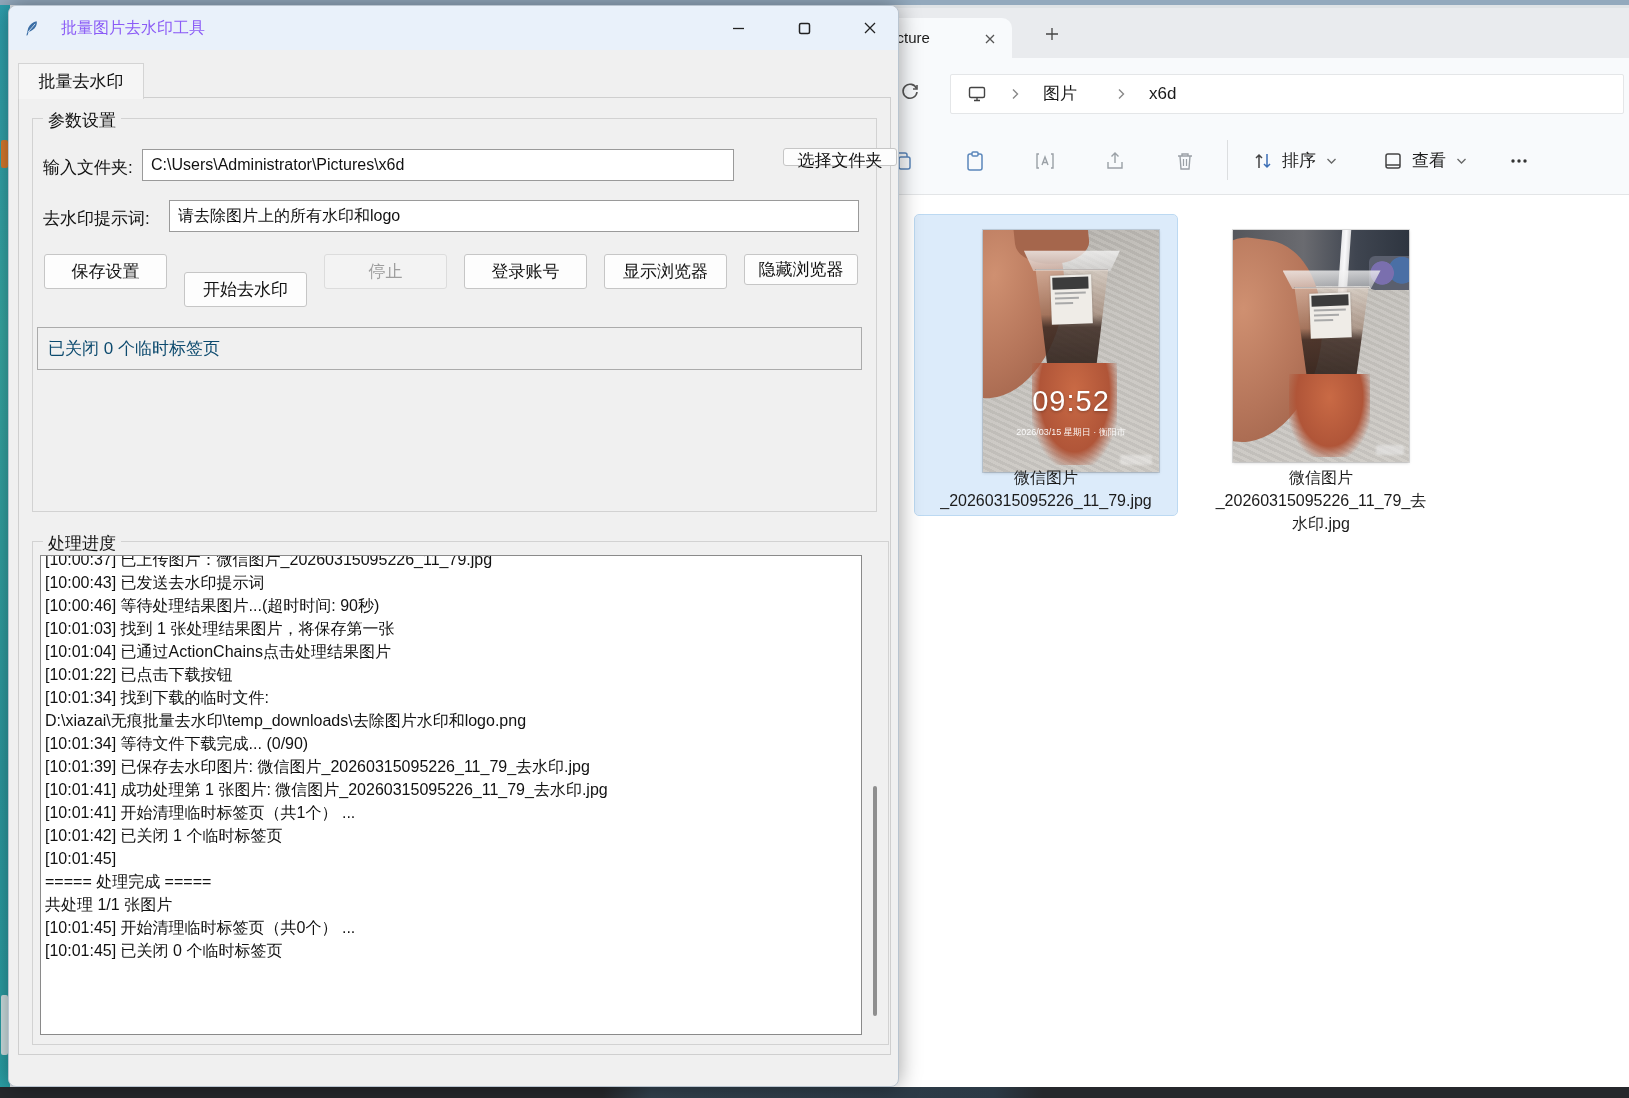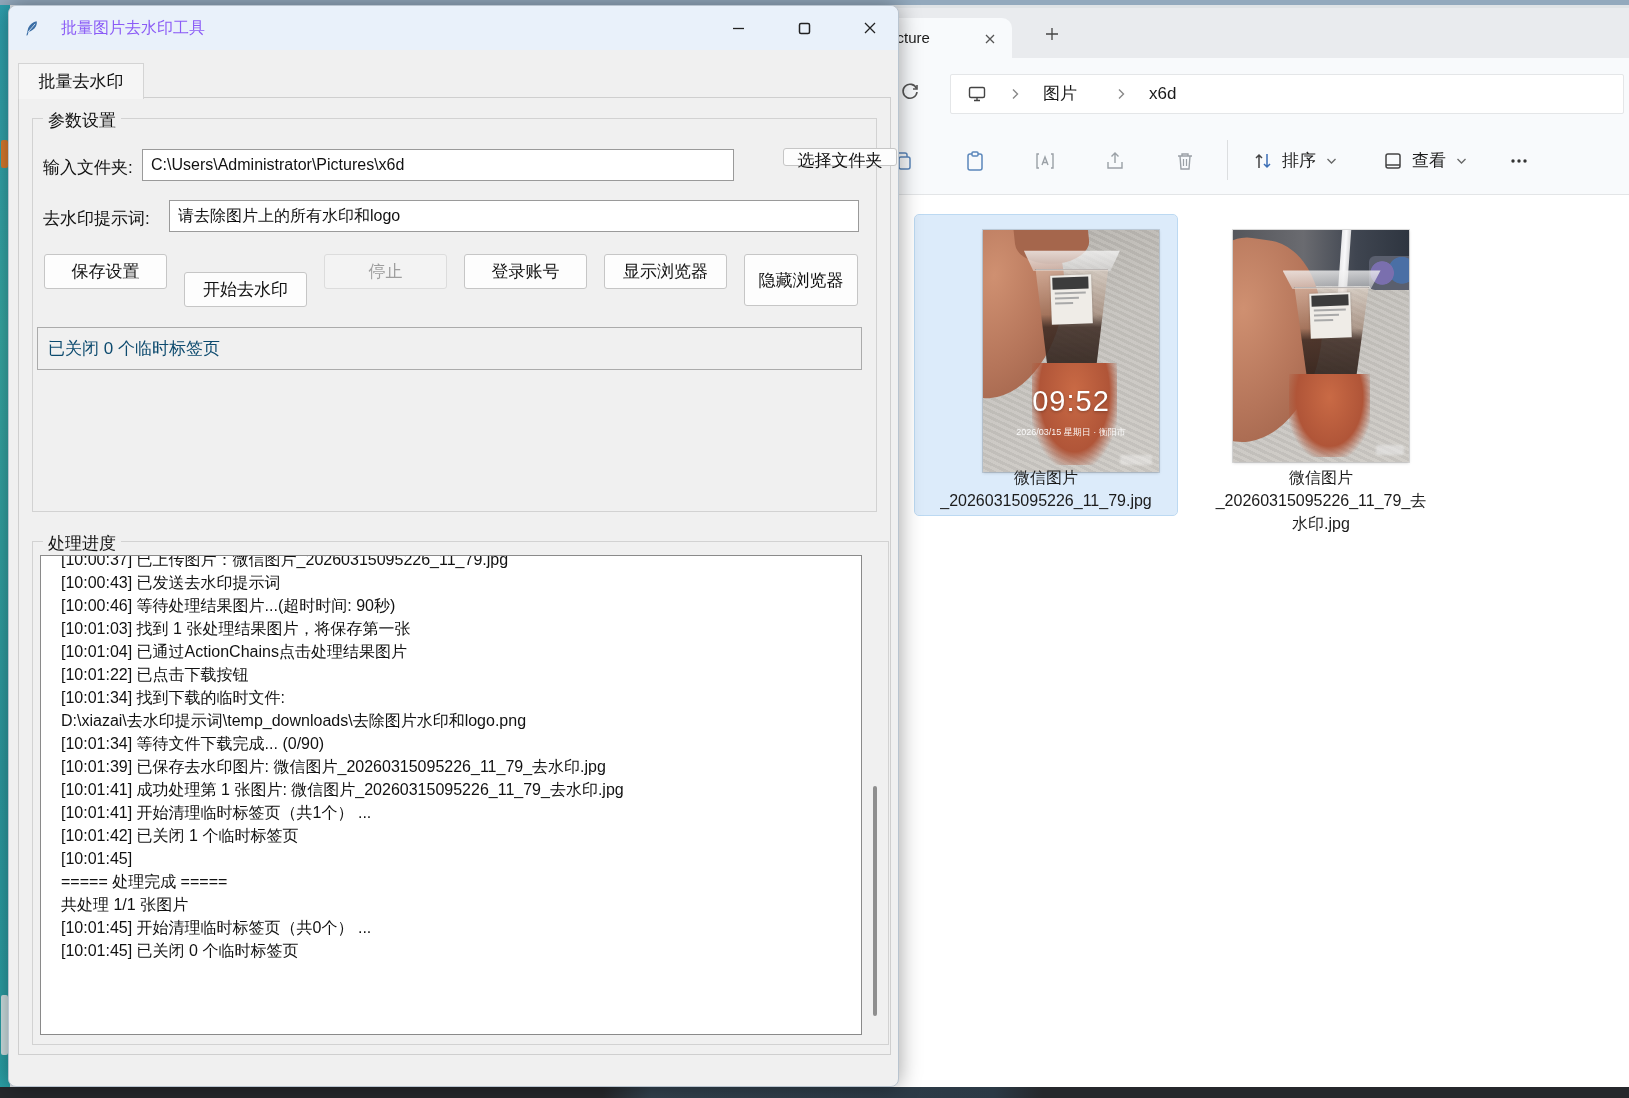--- a/index.html
+++ b/index.html
@@ -91,21 +91,21 @@
   .fldlabel{position:absolute;font-size:17px;color:#111;}
   .entry{position:absolute;background:#fff;border:1px solid #9a9a9a;font-size:16px;
     color:#111;line-height:30px;padding:0 8px;white-space:nowrap;overflow:hidden;}
   .btn{position:absolute;background:#fdfdfd;border:1px solid #c6c6c6;border-radius:3px;
     font-size:17px;color:#111;text-align:center;font-family:"Liberation Sans",sans-serif;padding:0;}
   .btn-disabled{background:#f3f3f3;border-color:#dcdcdc;color:#9e9e9e;}
   .statusbox{position:absolute;border:1px solid #ababab;background:#f0f0f0;
     font-size:17px;color:#0c4a6e;}
   .statusbox span{position:absolute;left:10px;top:9px;}
   .logarea{position:absolute;background:#fff;border:1px solid #8a8a8a;overflow:hidden;}
-  .loginner{margin-top:-10px;padding:2px 20px;}
+  .loginner{margin-top:-10px;padding:2px 4px;}
   .logline{font-size:16px;line-height:23px;color:#111;white-space:nowrap;}
   .vscroll{position:absolute;width:4px;border-radius:2px;background:#8f8f8f;}
 </style>
 </head>
 <body>
 
 <div class="abs desktop-strip"></div>
 <div class="abs desk-blob1"></div>
 <div class="abs desk-blob2"></div>
 <div class="abs top-strip"></div>
@@ -312,39 +312,39 @@
       <button class="btn" style="left:750px;top:29px;width:114px;height:18px;">选择文件夹</button>
 
       <div class="fldlabel" style="left:10px;top:88px;">去水印提示词:</div>
       <div class="entry" style="left:136px;top:81px;width:672px;height:30px;">请去除图片上的所有水印和logo</div>
 
       <button class="btn" style="left:11px;top:135px;width:123px;height:35px;">保存设置</button>
       <button class="btn" style="left:151px;top:153px;width:123px;height:35px;">开始去水印</button>
       <button class="btn btn-disabled" style="left:291px;top:135px;width:123px;height:35px;">停止</button>
       <button class="btn" style="left:431px;top:135px;width:123px;height:35px;">登录账号</button>
       <button class="btn" style="left:571px;top:135px;width:123px;height:35px;">显示浏览器</button>
-      <button class="btn" style="left:711px;top:135px;width:114px;height:52px;">隐藏浏览器</button>
+      <button class="btn" style="left:711px;top:135px;width:114px;height:31px;">隐藏浏览器</button>
 
       <div class="statusbox" style="left:4px;top:208px;width:823px;height:41px;">
         <span>已关闭 0 个临时标签页</span>
       </div>
     </div>
 
     <div class="groupbox" style="left:13px;top:443px;width:855px;height:502px;">
       <div class="legend">处理进度</div>
       <div class="logarea" style="left:7px;top:13px;width:820px;height:478px;">
         <div class="loginner">
           <div class="logline">[10:00:37] 已上传图片：微信图片_20260315095226_11_79.jpg</div>
           <div class="logline">[10:00:43] 已发送去水印提示词</div>
           <div class="logline">[10:00:46] 等待处理结果图片...(超时时间: 90秒)</div>
           <div class="logline">[10:01:03] 找到 1 张处理结果图片，将保存第一张</div>
           <div class="logline">[10:01:04] 已通过ActionChains点击处理结果图片</div>
           <div class="logline">[10:01:22] 已点击下载按钮</div>
           <div class="logline">[10:01:34] 找到下载的临时文件:</div>
-          <div class="logline">D:\xiazai\去水印提示词\temp_downloads\去除图片水印和logo.png</div>
+          <div class="logline">D:\xiazai\无痕批量去水印\temp_downloads\去除图片水印和logo.png</div>
           <div class="logline">[10:01:34] 等待文件下载完成... (0/90)</div>
           <div class="logline">[10:01:39] 已保存去水印图片: 微信图片_20260315095226_11_79_去水印.jpg</div>
           <div class="logline">[10:01:41] 成功处理第 1 张图片: 微信图片_20260315095226_11_79_去水印.jpg</div>
           <div class="logline">[10:01:41] 开始清理临时标签页（共1个） ...</div>
           <div class="logline">[10:01:42] 已关闭 1 个临时标签页</div>
           <div class="logline">[10:01:45]</div>
           <div class="logline">===== 处理完成 =====</div>
           <div class="logline">共处理 1/1 张图片</div>
           <div class="logline">[10:01:45] 开始清理临时标签页（共0个） ...</div>
           <div class="logline">[10:01:45] 已关闭 0 个临时标签页</div>

